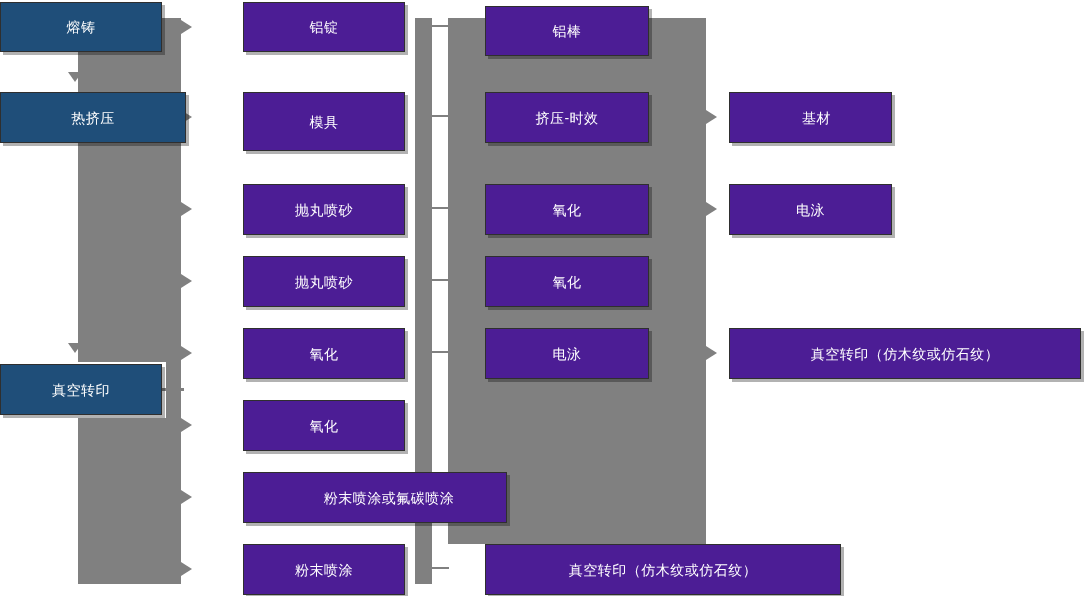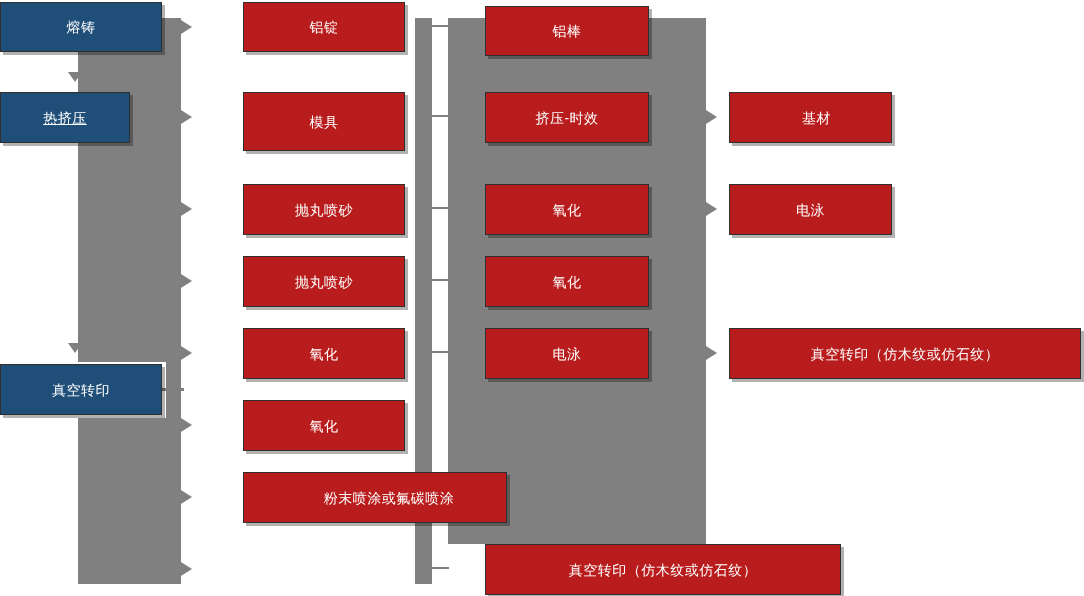--- a/index.html
+++ b/index.html
@@ -60,21 +60,21 @@
     font-size: 14px;
     line-height: 1;
     letter-spacing: 0.5px;
     box-shadow: 3px 3px 0 rgba(0,0,0,0.30);
     white-space: nowrap;
   }
   .box.dark {
     background: #1F4E79;
   }
   .box.mid {
-    background: #b91c1c;
+    background: #4c1d95;
   }
 </style>
 </head>
 <body>
 
 <div id="canvas">
 
   <div class="gray" style="left:78px; top:18px; width:103px; height:566px;"></div>
 
   <div class="gray" style="left:78px; top:362px; width:88px; height:0px; background:#ffffff;"></div>
@@ -106,30 +106,31 @@
   <div class="conn-line" style="left:432px; top:351px; width:17px; height:2px;"></div>
   <div class="conn-line" style="left:432px; top:567px; width:17px; height:2px;"></div>
 
   <div class="gray" style="left:448px; top:18px; width:258px; height:526px;"></div>
 
   <div class="arrow-right" style="left:706px; top:110px;"></div>
   <div class="arrow-right" style="left:706px; top:202px;"></div>
   <div class="arrow-right" style="left:706px; top:346px;"></div>
 
   <div class="box dark" style="left:0px; top:2px; width:162px; height:50px;">熔铸</div>
-  <div class="box dark" style="left:0px; top:92px; width:130px; height:51px;text-decoration:underline;">热挤压</div>
+  <div class="box dark" style="left:0px; top:92px; width:186px; height:51px;">热挤压</div>
   <div class="box dark" style="left:0px; top:364px; width:162px; height:51px;">真空转印</div>
 
   <div class="box mid" style="left:243px; top:2px; width:162px; height:50px;">铝锭</div>
   <div class="box mid" style="left:243px; top:92px; width:162px; height:59px;">模具</div>
   <div class="box mid" style="left:243px; top:184px; width:162px; height:51px;">抛丸喷砂</div>
   <div class="box mid" style="left:243px; top:256px; width:162px; height:51px;">抛丸喷砂</div>
   <div class="box mid" style="left:243px; top:328px; width:162px; height:51px;">氧化</div>
   <div class="box mid" style="left:243px; top:400px; width:162px; height:51px;">氧化</div>
   <div class="box mid" style="left:243px; top:472px; width:264px; height:51px;padding-left:28px;">粉末喷涂或氟碳喷涂</div>
+  <div class="box mid" style="left:243px; top:544px; width:162px; height:51px;">粉末喷涂</div>
 
   <div class="box mid" style="left:485px; top:6px; width:164px; height:50px;">铝棒</div>
   <div class="box mid" style="left:485px; top:92px; width:164px; height:51px;">挤压-时效</div>
   <div class="box mid" style="left:485px; top:184px; width:164px; height:51px;">氧化</div>
   <div class="box mid" style="left:485px; top:256px; width:164px; height:51px;">氧化</div>
   <div class="box mid" style="left:485px; top:328px; width:164px; height:51px;">电泳</div>
   <div class="box mid" style="left:485px; top:544px; width:356px; height:51px;">真空转印（仿木纹或仿石纹）</div>
 
   <div class="box mid" style="left:729px; top:92px; width:163px; height:51px;padding-left:12px;">基材</div>
   <div class="box mid" style="left:729px; top:184px; width:163px; height:51px;">电泳</div>

